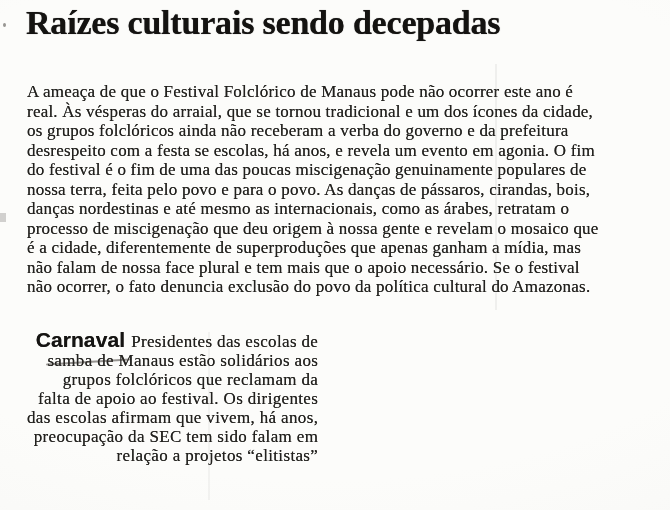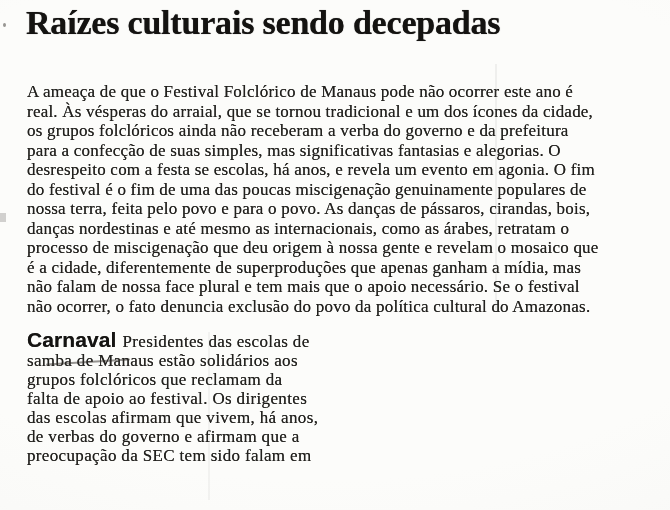--- a/index.html
+++ b/index.html
@@ -41,20 +41,21 @@
     white-space: nowrap;
     letter-spacing: 0.22px;
     text-shadow: 0 0 0.55px rgba(30, 28, 26, 0.75);
   }
   .carnaval {
     position: absolute;
     left: 27px;
     top: 330px;
     font-size: 17px;
     line-height: 19px;
+    text-align: right;
   }
   .carnaval .line {
     letter-spacing: 0.35px;
   }
   .kicker {
     font-family: "Liberation Sans", sans-serif;
     font-weight: 700;
     font-size: 21px;
     letter-spacing: 0.1px;
     margin-right: 6px;
@@ -98,41 +99,40 @@
 <body>
 
 <div class="page">
 
   <h1 class="title">Raízes culturais sendo decepadas</h1>
 
   <div class="article">
     <div class="line">A ameaça de que o Festival Folclórico de Manaus pode não ocorrer este ano é</div>
     <div class="line">real. Às vésperas do arraial, que se tornou tradicional e um dos ícones da cidade,</div>
     <div class="line">os grupos folclóricos ainda não receberam a verba do governo e da prefeitura</div>
-    <div class="line">para a confecção de suas simples, mas significativas fantasias e alegorias. O</div>
     <div class="line">desrespeito com a festa se escolas, há anos, e revela um evento em agonia. O fim</div>
     <div class="line">do festival é o fim de uma das poucas miscigenação genuinamente populares de</div>
     <div class="line">nossa terra, feita pelo povo e para o povo. As danças de pássaros, cirandas, bois,</div>
     <div class="line">danças nordestinas e até mesmo as internacionais, como as árabes, retratam o</div>
     <div class="line">processo de miscigenação que deu origem à nossa gente e revelam o mosaico que</div>
     <div class="line">é a cidade, diferentemente de superproduções que apenas ganham a mídia, mas</div>
     <div class="line">não falam de nossa face plural e tem mais que o apoio necessário. Se o festival</div>
     <div class="line">não ocorrer, o fato denuncia exclusão do povo da política cultural do Amazonas.</div>
   </div>
 
   <div class="carnaval">
     <div class="line">
       <span class="kicker">Carnaval</span><span>Presidentes das escolas de</span>
     </div>
     <div class="line">samba de Manaus estão solidários aos</div>
     <div class="line">grupos folclóricos que reclamam da</div>
     <div class="line">falta de apoio ao festival. Os dirigentes</div>
     <div class="line">das escolas afirmam que vivem, há anos,</div>
-    <div class="line">de verbas do governo e afirmam que a</div>
     <div class="line">preocupação da SEC tem sido falam em</div>
+    <div class="line">relação a projetos “elitistas”</div>
   </div>
 
   <div class="artifact fold-a"></div>
   <div class="artifact fold-b"></div>
   <div class="artifact pen-mark"></div>
   <div class="artifact dot-mark"></div>
   <div class="artifact smudge"></div>
 
 </div>
 

